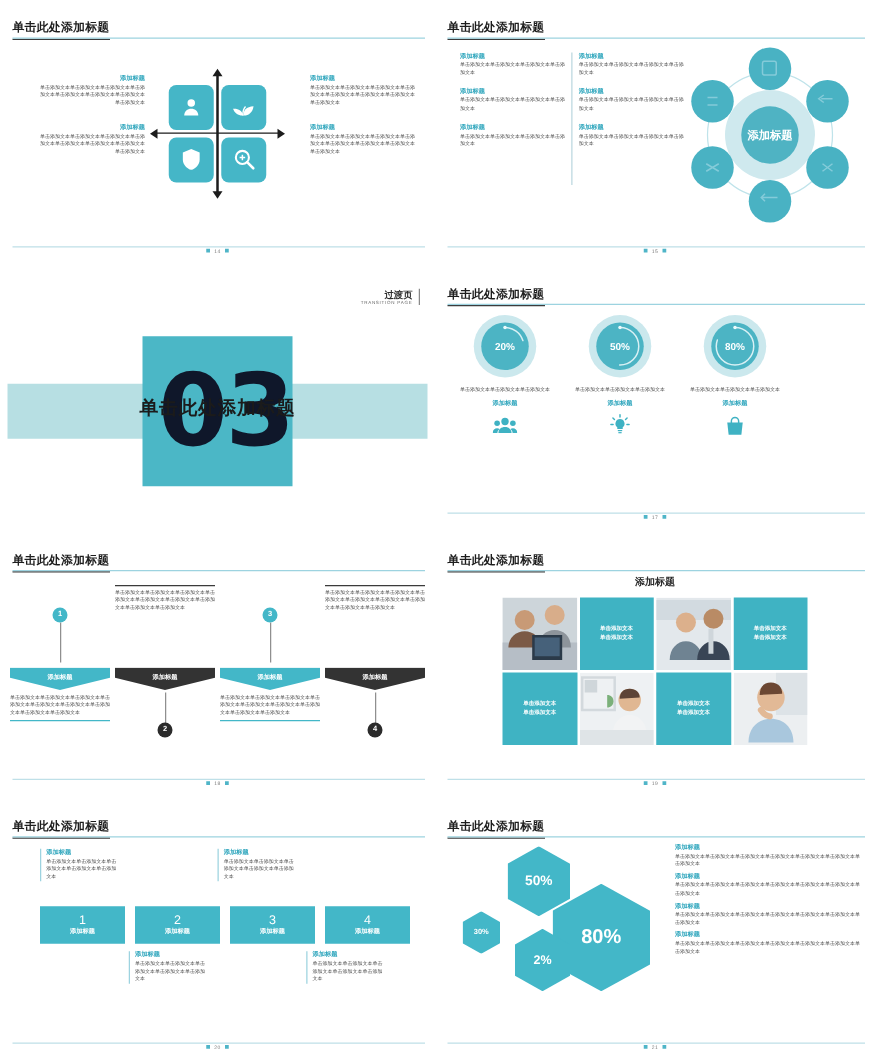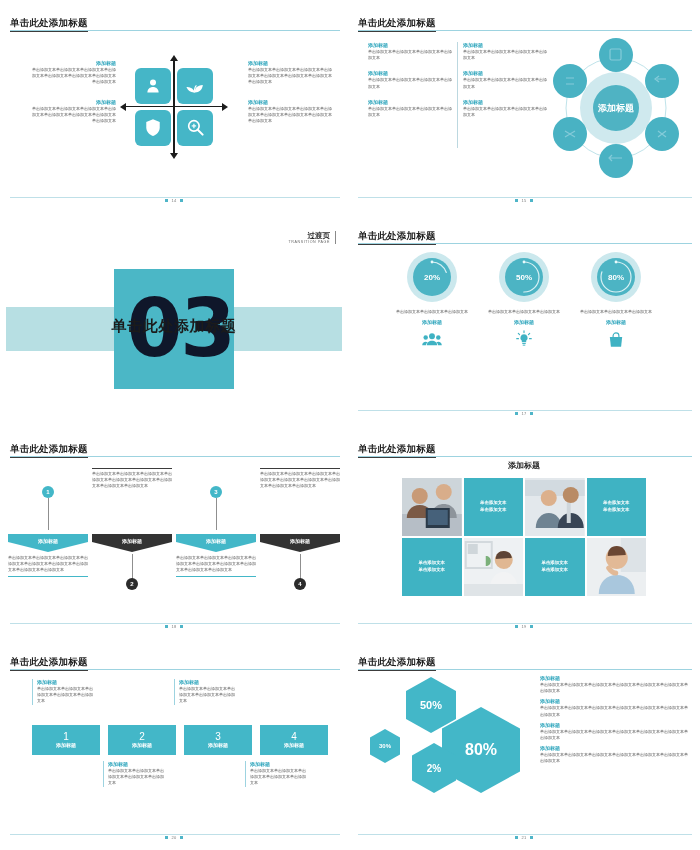--- a/index.html
+++ b/index.html
@@ -99,21 +99,21 @@
   .s3-title {
     position: absolute; left: 0; right: 0; top: 98px;
     text-align: center; font-size: 15px; font-weight: bold;
     color: #1b1b1b; letter-spacing: .6px;
   }
   .s3-tag { position: absolute; right: 6px; top: 12px; text-align: right; padding-right: 5px; border-right: 1.5px solid #8a8a8a; }
   .s3-tag-cn { font-size: 7.5px; font-weight: bold; color: #2d2d2d; line-height: 9px; }
   .s3-tag-en { font-size: 3.6px; color: #666; letter-spacing: .6px; }
 
   
-  .s4-row { position: absolute; left: 4px; right: 4px; top: 32px; display: flex; justify-content: center; }
+  .s4-row { position: absolute; left: 4px; right: 4px; top: 32px; display: flex; justify-content: flex-start; }
   .s4-item { width: 92px; text-align: center; }
   .s4-ring { width: 52px; height: 52px; margin: 0 auto; position: relative; }
   .s4-pct { position: absolute; inset: 0; display: flex; align-items: center; justify-content: center;
             font-size: 8px; font-weight: bold; color: #ffffff; }
   .s4-desc { margin-top: 6px; font-size: 4px; color: #4a4a4a; line-height: 6px; }
   .s4-cap { margin-top: 4px; font-size: 5px; font-weight: bold; color: #2fa6bd; }
   .s4-ic { margin-top: 5px; height: 18px; display: flex; align-items: center; justify-content: center; }
 
   
   .s5 { position: absolute; left: 2px; right: 2px; top: 24px; bottom: 16px; }

